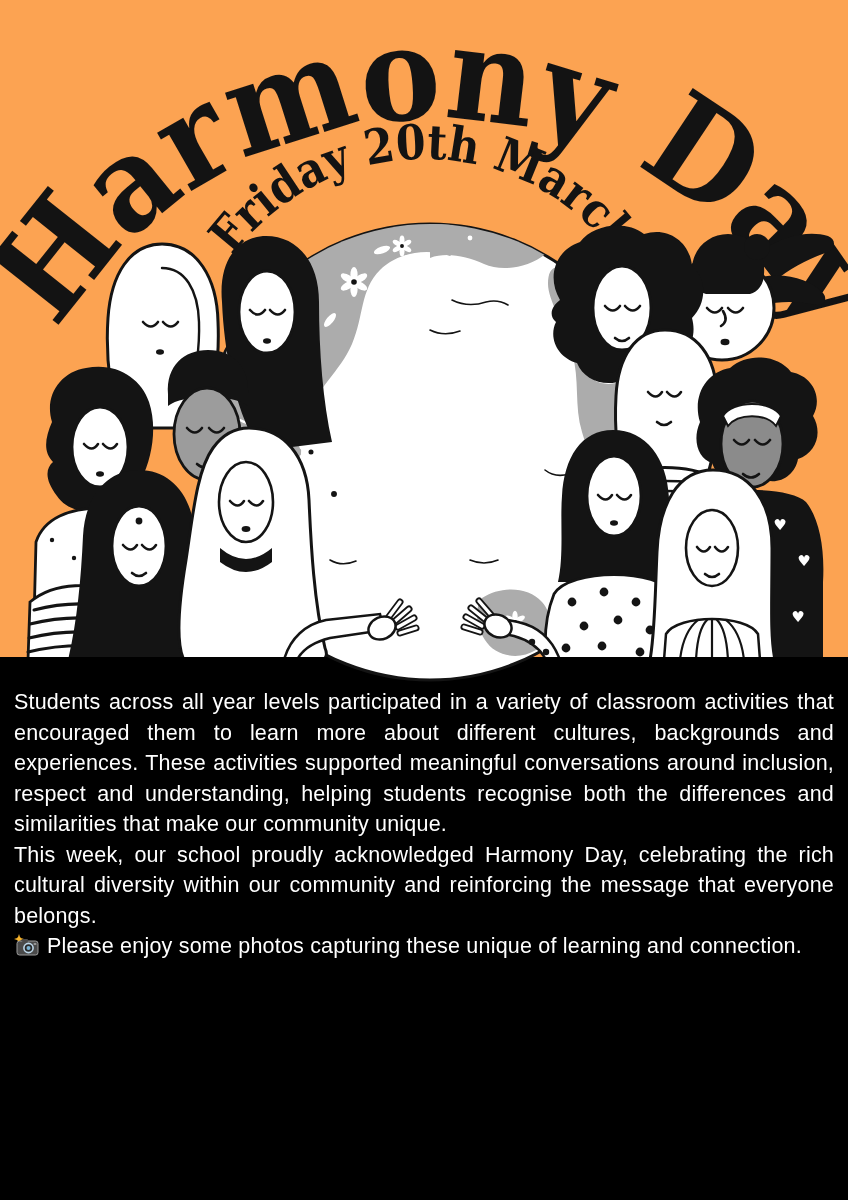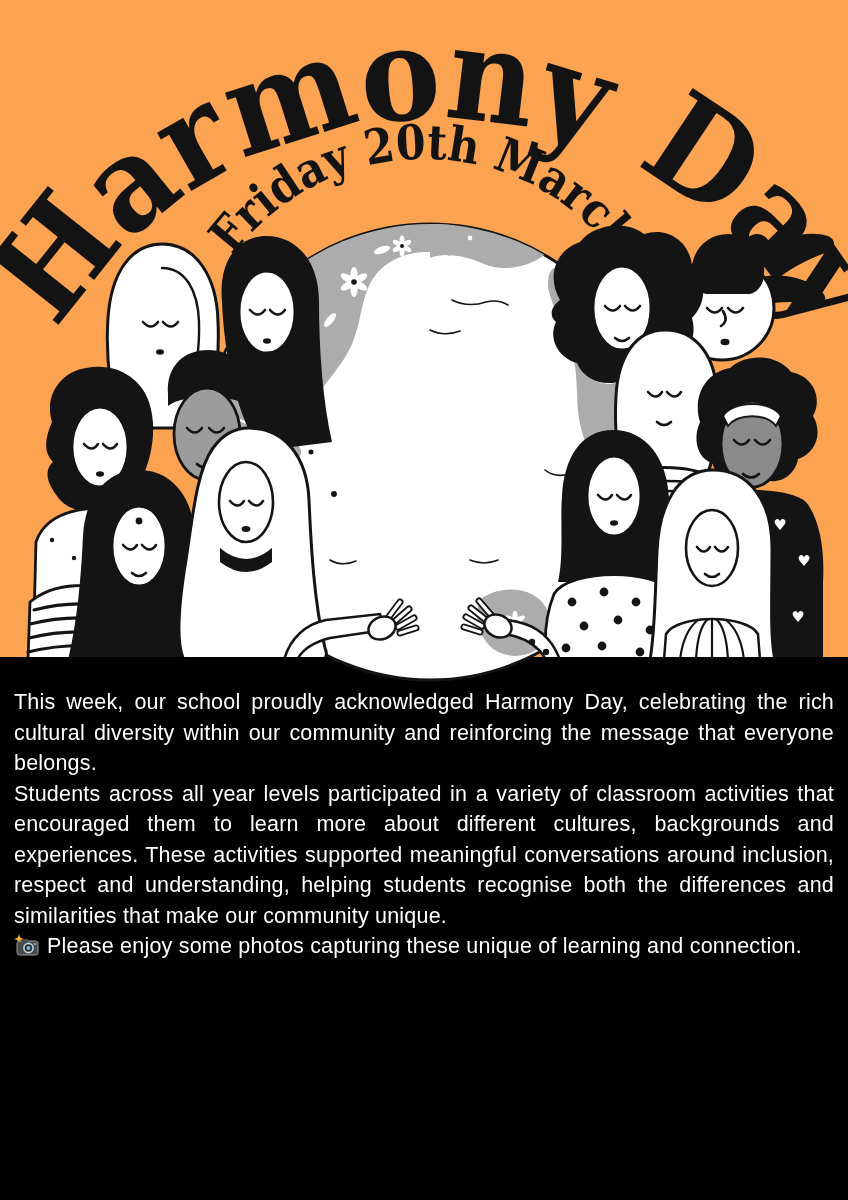--- a/index.html
+++ b/index.html
@@ -326,22 +326,22 @@
             <path d="M 486 620 L 471 608"></path>
           <path d="M 482 626 L 466 617"></path>
             <path d="M 480 632 L 464 627"></path>
         </g>
         <ellipse cx="498" cy="626" rx="14" ry="11" transform="rotate(24 498 626)" fill="#fff" stroke="#141414" stroke-width="2.5"></ellipse>
       </g>
     </g>
   </svg>
 
   <div class="poster-body">
+    <p>Students across all year levels participated in a variety of classroom activities that encouraged them to learn more about different cultures, backgrounds and experiences. These activities supported meaningful conversations around inclusion, respect and understanding, helping students recognise both the differences and similarities that make our community unique.</p>
     <p>This week, our school proudly acknowledged Harmony Day, celebrating the rich cultural diversity within our community and reinforcing the message that everyone belongs.</p>
-    <p>Students across all year levels participated in a variety of classroom activities that encouraged them to learn more about different cultures, backgrounds and experiences. These activities supported meaningful conversations around inclusion, respect and understanding, helping students recognise both the differences and similarities that make our community unique.</p>
     <p>
       <span class="cam-icon"><svg width="26" height="22" viewBox="0 0 26 22">
         <path d="M5 2 L8 5 L5 8 L2 5 Z M5 0 L6.2 3.8 L10 5 L6.2 6.2 L5 10 L3.8 6.2 L0 5 L3.8 3.8 Z" fill="#F7B32B"></path>
         <rect x="3" y="7" width="21" height="14" rx="2.5" fill="#4A4A4A" stroke="#9a9a9a" stroke-width="1"></rect>
         <rect x="8" y="5" width="6" height="3" rx="1" fill="#4A4A4A"></rect>
         <circle cx="14.5" cy="14" r="4.6" fill="#2b2b2b" stroke="#bcd6e8" stroke-width="1.6"></circle>
         <circle cx="14.5" cy="14" r="2" fill="#7AB3D4"></circle>
         <rect x="19.5" y="9" width="3" height="2" rx="1" fill="#9a9a9a"></rect>
       </svg></span><span>Please enjoy some photos capturing these unique of learning and connection.</span>
     </p>

